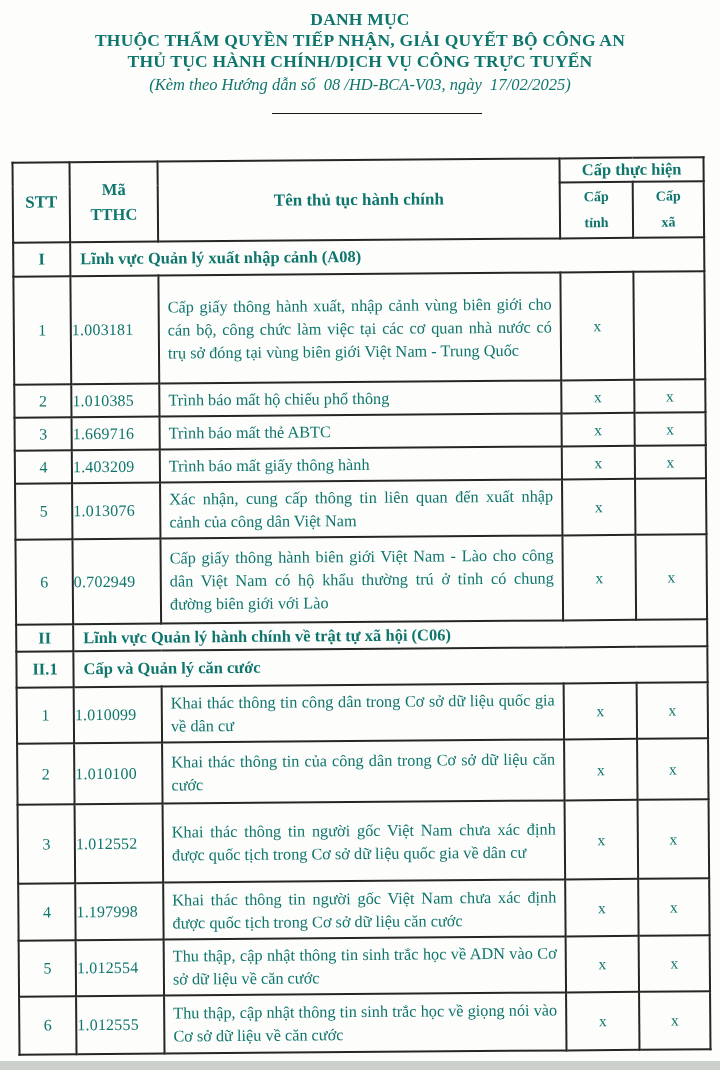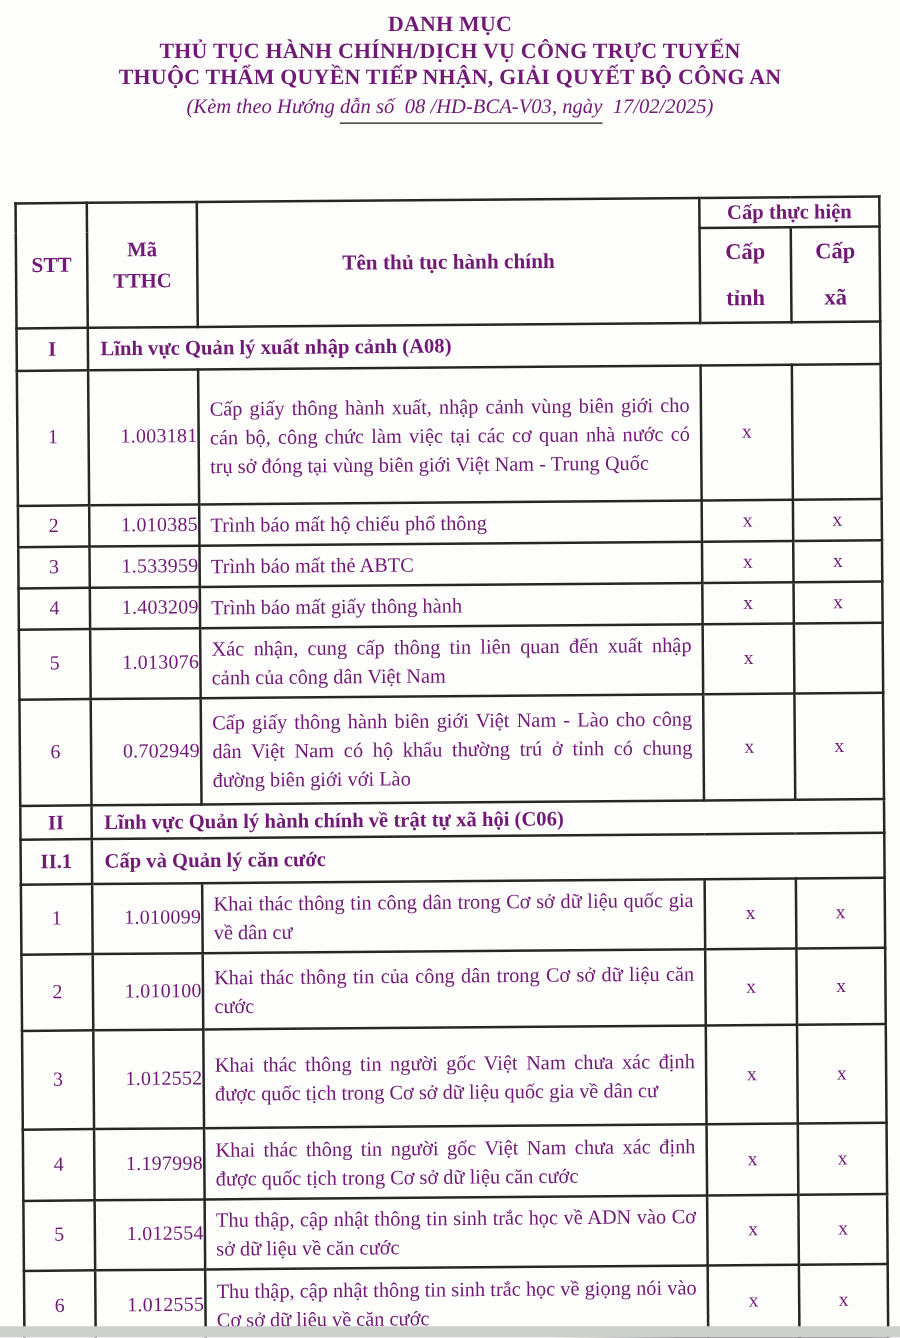--- a/index.html
+++ b/index.html
@@ -2,56 +2,56 @@
 <html><head>
 <meta charset="utf-8">
 <style>
   html,body{margin:0;padding:0;}
   body{
     width:720px;height:1070px;overflow:hidden;background:#ffffff;
     font-family:"Liberation Serif","DejaVu Serif",serif;
   }
   .page{
     position:relative;width:720px;height:1070px;
-    background:#fdfdfb;color:#701a75;
+    background:#fdfdfb;color:#0f766e;
   }
   
   .titleblock{position:absolute;top:9px;left:0;width:100%;text-align:center;}
   .title-line{font-weight:bold;font-size:17.5px;line-height:21px;letter-spacing:0.2px;}
   .subtitle{font-style:italic;font-size:16.5px;margin-top:3px;}
   .subtitle span{white-space:pre;text-align:right;}
-  .ul-seg{border-bottom:1.6px solid #1a1a1a;padding-bottom:4px;}
+  .ul-seg{border-bottom:1.6px solid #1a1a1a;padding-bottom:19px;}
   
   .twrap{position:absolute;left:15px;top:159px;transform:rotate(-0.45deg);transform-origin:50% 50%;}
   table{border-collapse:collapse;table-layout:fixed;width:691px;}
   th,td{border:2px solid #262626;padding:0;vertical-align:middle;}
   thead th{font-weight:bold;background:#fdfdfb;}
   .h-stt{font-size:17px;}
   .h-ma{font-size:16.5px;white-space:pre-line;line-height:25px;margin-top:48px;}
   .h-ten{font-size:17px;}
   .h-group{font-size:16.5px;height:22px;}
-  .h-sub{height:54px;font-size:18px;white-space:pre-line;line-height:37px;}
+  .h-sub{height:54px;font-size:14px;white-space:pre-line;line-height:26px;}
   tbody td.stt{text-align:center;font-size:16px;}
   tbody td.sec{font-weight:bold;font-size:16.5px;}
   tbody td.sectitle{font-weight:bold;font-size:16.5px;text-align:left;padding:2px 9px;}
-  tbody td.ma{text-align:right;font-size:16px;letter-spacing:0.2px;}
+  tbody td.ma{text-align:left;font-size:16px;letter-spacing:0.2px;}
   tbody td.ten{font-size:16.3px;line-height:23px;padding:4px 8px;text-align:justify;}
   tbody td.mark{text-align:center;font-size:15.5px;font-weight:normal;}
   
   .scanedge{position:absolute;left:0;top:1061px;width:720px;height:9px;background:#ccd0cd;}
 </style>
 </head>
 <body>
 
 <div class="page">
 
   <div class="titleblock">
     <div class="title-line">DANH MỤC</div>
+    <div class="title-line">THUỘC THẨM QUYỀN TIẾP NHẬN, GIẢI QUYẾT BỘ CÔNG AN</div>
     <div class="title-line">THỦ TỤC HÀNH CHÍNH/DỊCH VỤ CÔNG TRỰC TUYẾN</div>
-    <div class="title-line">THUỘC THẨM QUYỀN TIẾP NHẬN, GIẢI QUYẾT BỘ CÔNG AN</div>
     <div class="subtitle"><span>(Kèm theo Hướng </span><span class="ul-seg">dẫn số  08 /HD-BCA-V03, ngày</span><span>  17/02/2025)</span></div>
   </div>
 
   <div class="twrap">
     <table>
       <colgroup>
         <col style="width:57px">
           <col style="width:88px">
           <col style="width:402px">
           <col style="width:73px">
@@ -86,21 +86,21 @@
           </tr>
           <tr style="height: 32px;">
             <td class="stt">2</td>
             <td class="ma">1.010385</td>
             <td class="ten">Trình báo mất hộ chiếu phổ thông</td>
             <td class="mark">x</td>
             <td class="mark">x</td>
           </tr>
           <tr style="height: 32px;">
             <td class="stt">3</td>
-            <td class="ma">1.533959</td>
+            <td class="ma">1.669716</td>
             <td class="ten">Trình báo mất thẻ ABTC</td>
             <td class="mark">x</td>
             <td class="mark">x</td>
           </tr>
           <tr style="height: 33px;">
             <td class="stt">4</td>
             <td class="ma">1.403209</td>
             <td class="ten">Trình báo mất giấy thông hành</td>
             <td class="mark">x</td>
             <td class="mark">x</td>

